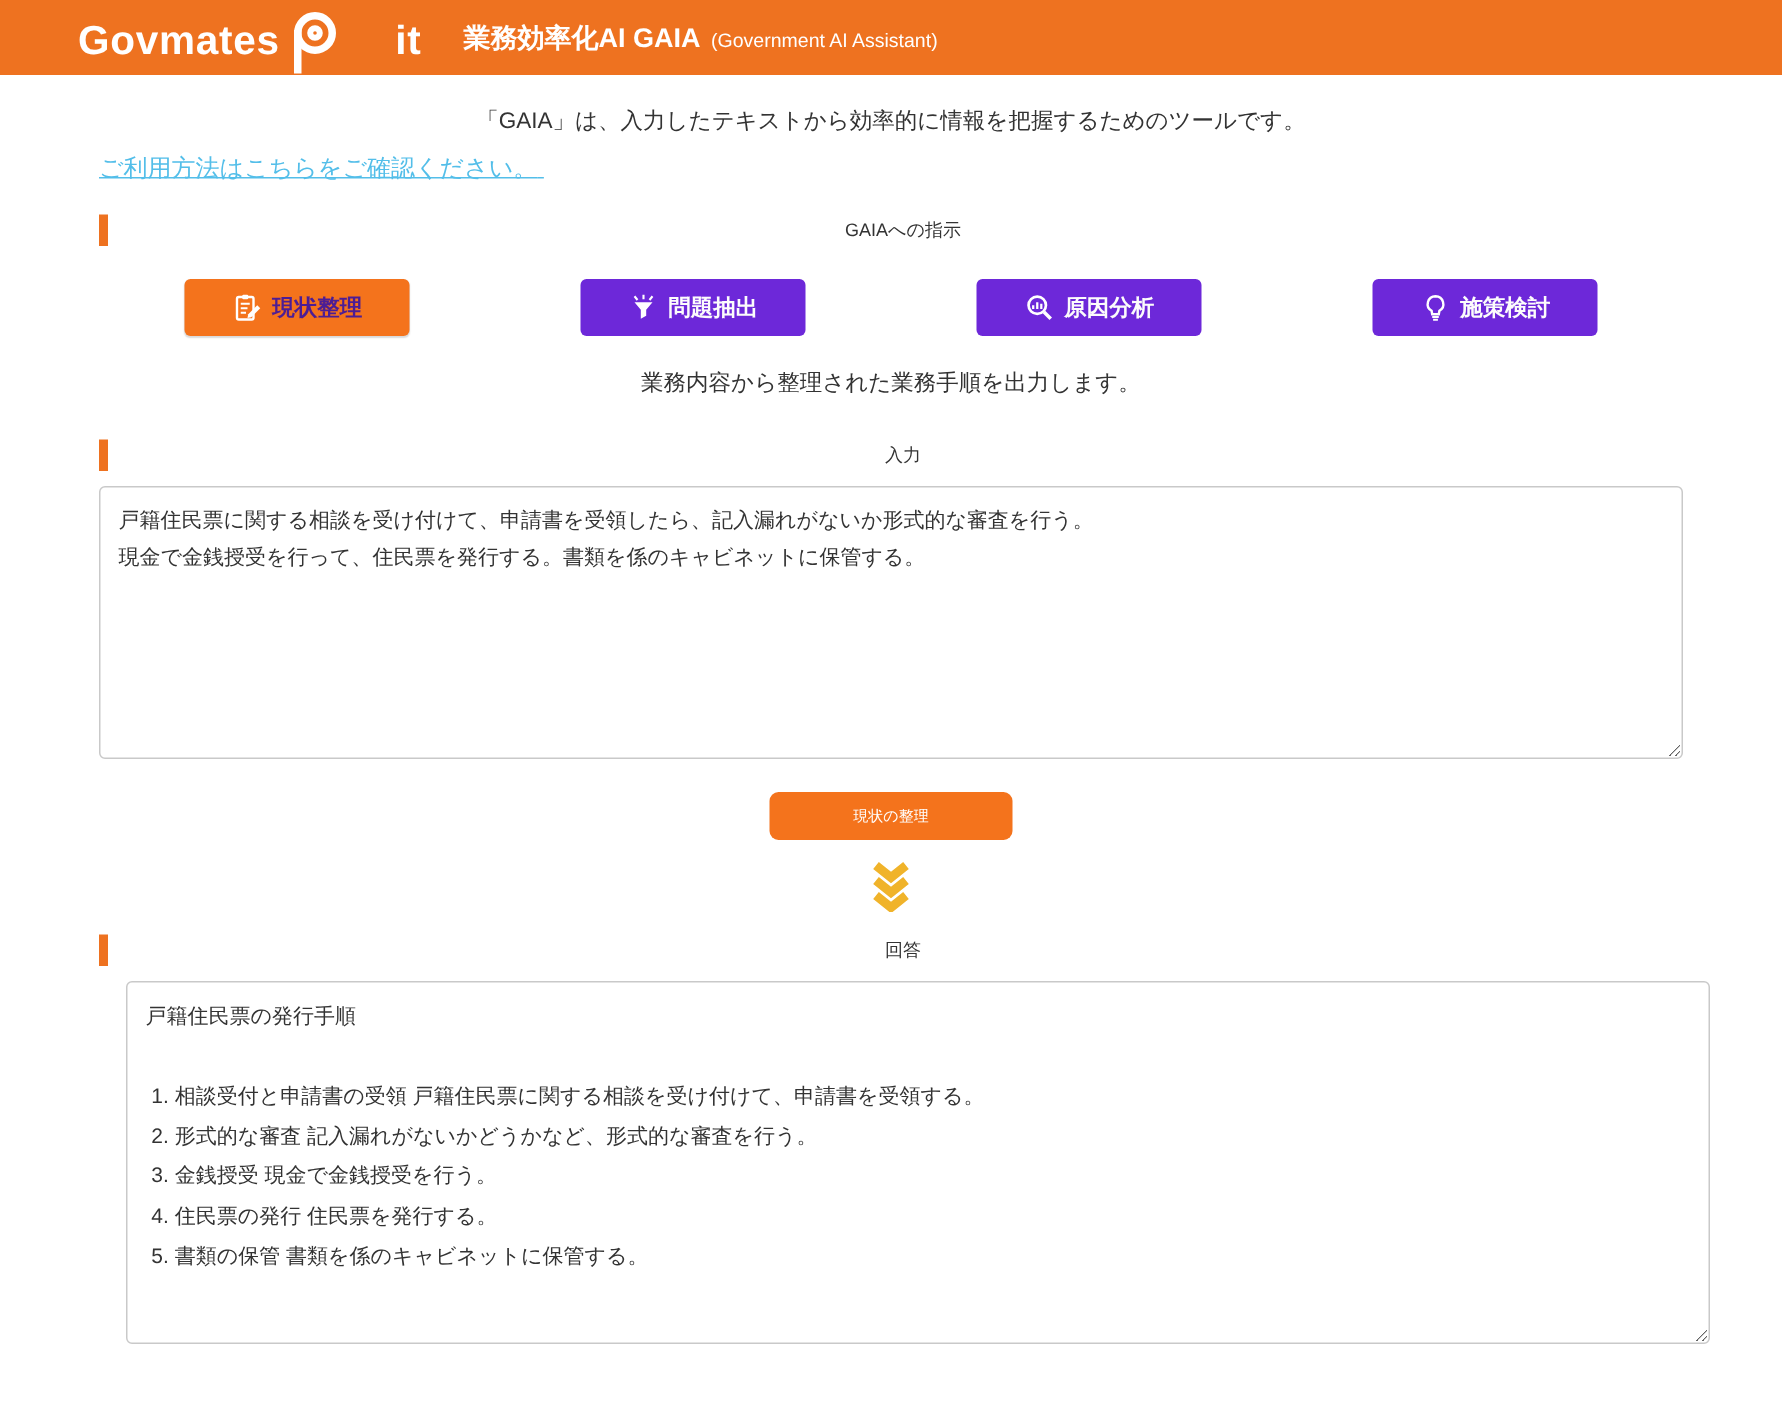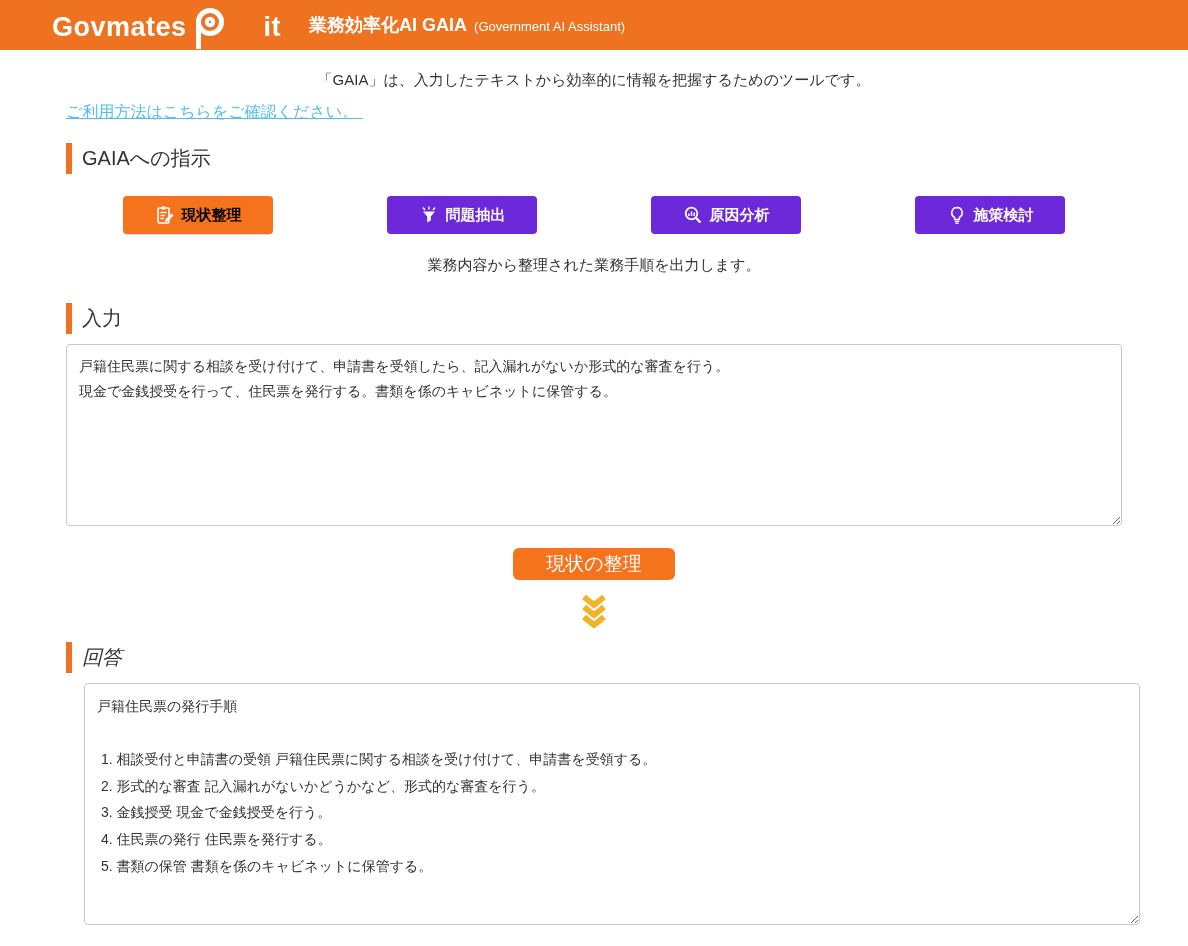--- a/index.html
+++ b/index.html
@@ -33,37 +33,38 @@
 
   .intro { text-align: center; font-size: 15px; margin: 21px 0 0 0; color: #333; }
 
   .usage-link {
     display: inline-block; margin-top: 12px; font-size: 16px;
     color: #53bee9; cursor: pointer;
   }
   .usage-link::after { content: "\00a0"; }
 
   .sec-heading {
-    font-size: 20px; font-weight: normal; color: #333;
+    font-size: 12px; font-weight: normal; color: #333;
     border-left: 6px solid #ee7220; padding: 2px 0 2px 10px;
     margin: 0;
+    text-align: center;
   }
   .sec-heading.gaia { margin-top: 20px; }
   .sec-heading.input { margin-top: 28px; margin-bottom: 10px; }
-  .sec-heading.answer { margin-top: 10px; margin-bottom: 10px; font-style: italic; }
+  .sec-heading.answer { margin-top: 10px; margin-bottom: 10px; }
 
   
   .mode-row {
     display: grid; grid-template-columns: repeat(4, 1fr);
     justify-items: center; margin-top: 22px;
   }
   .mode-btn {
     width: 150px; height: 38px; border: none; border-radius: 4px;
     display: flex; align-items: center; justify-content: center; gap: 7px;
-    font-family: inherit; font-size: 15px; font-weight: bold; color: #000000;
+    font-family: inherit; font-size: 15px; font-weight: bold; color: #4c1d95;
   }
   .mode-btn.active { background: #f4731c; cursor: pointer; box-shadow: 0 1px 1px rgba(0,0,0,.15); }
   .mode-btn.disabled { background: #6d28d9; color: #fcfcfc; cursor: default; justify-content: center; }
   .mode-btn svg { flex: none; }
 
   .mode-caption { text-align: center; font-size: 15px; margin: 22px 0 0 0; }
 
   
   textarea {
     display: block; width: 100%; resize: both;
@@ -72,21 +73,21 @@
     line-height: 1.75; color: #333; outline: none;
   }
   textarea.input-area  { height: 182px; }
   textarea.answer-area { height: 242px; line-height: 1.9; margin-left: 18px; }
 
   
   .submit-btn {
     display: block; margin: 22px auto 0 auto;
     width: 162px; height: 32px;
     background: #f4731c; color: #fff; border: none; border-radius: 6px;
-    font-family: inherit; font-size: 19px; cursor: pointer;
+    font-family: inherit; font-size: 10px; cursor: pointer;
   }
   .chevron-wrap { text-align: center; margin: 14px 0 6px 0; }
 </style>
 </head>
 <body>
 
 <div class="header">
   <div class="logo">
     <span class="word">Govmates</span>
     <svg width="38" height="44" viewBox="0 0 38 44">

